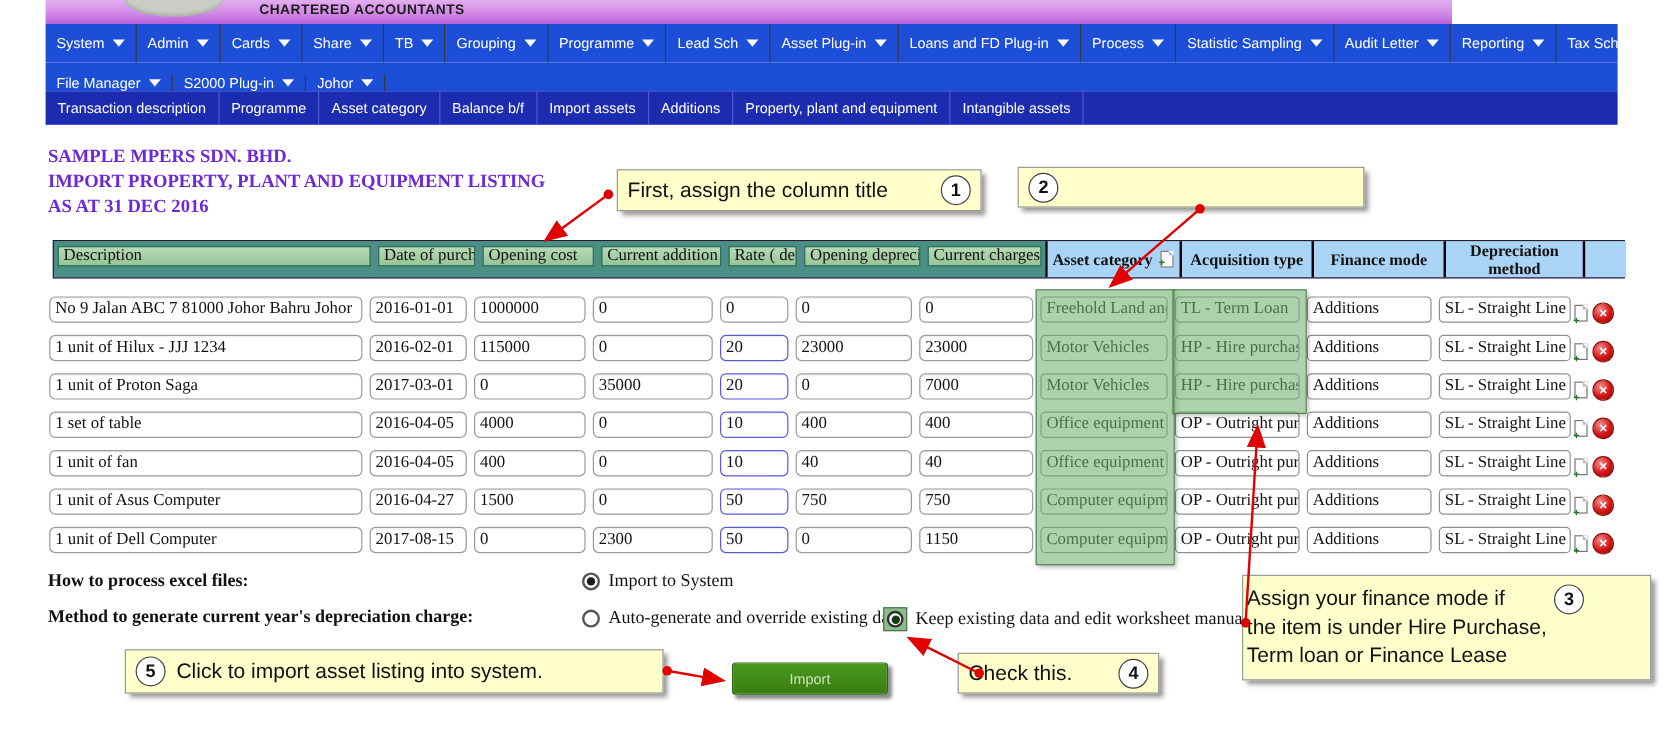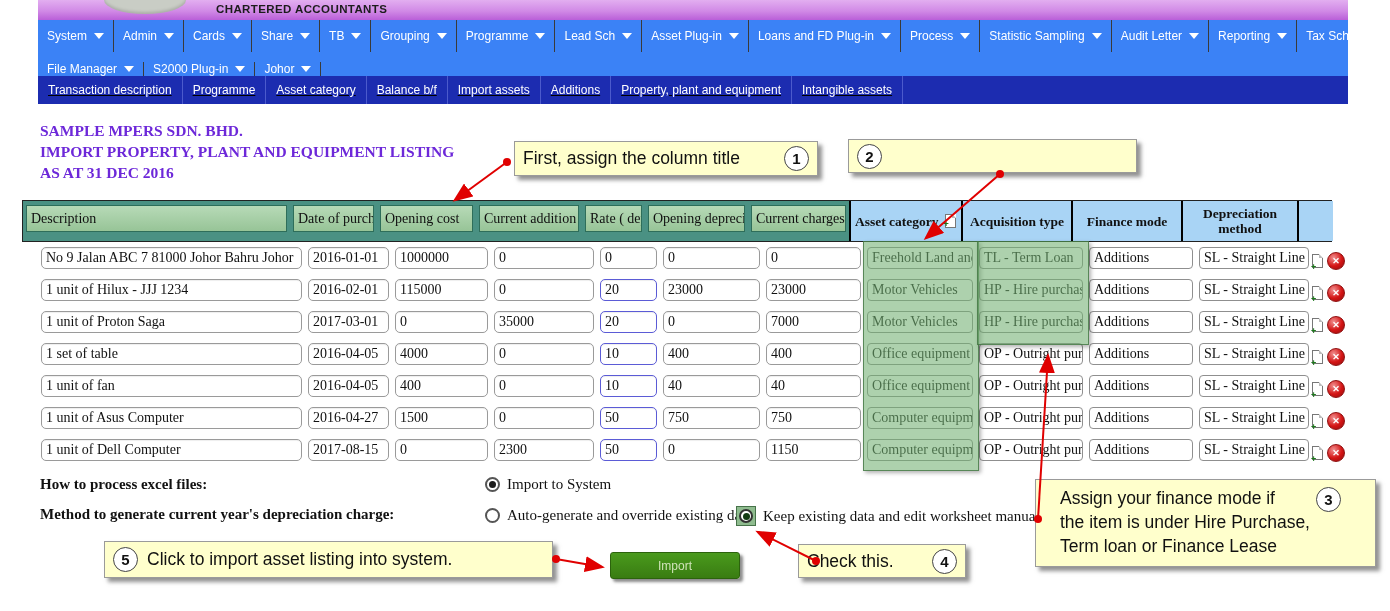--- a/index.html
+++ b/index.html
@@ -1,46 +1,46 @@
 <!DOCTYPE html>
 <html><head>
 <meta charset="utf-8">
 <style>
   html,body{margin:0;padding:0;background:#fff;}
   #screen{position:relative;width:1390px;height:611px;background:#fff;overflow:hidden;
           font-family:"Liberation Sans",sans-serif;}
 
   
-  .pinkbar{position:absolute;left:38px;top:0;width:1310px;height:20px;
+  .pinkbar{position:absolute;left:38px;top:0;width:1172px;height:20px;
            background:linear-gradient(180deg,#e2aef0 0%,#d18ae6 55%,#b95fd8 100%);}
   .logo-ellipse{position:absolute;left:66px;top:-14px;width:82px;height:28px;border-radius:50%;
                 background:#c9cdc5;box-shadow:inset 0 -2px 3px rgba(0,0,0,.15);}
   .brand{position:absolute;left:178px;top:3px;font-size:11.5px;font-weight:600;color:#1c1c1c;
          letter-spacing:.4px;}
 
   
-  .menubar{position:absolute;left:38px;width:1310px;background:#3b82f6;display:flex;align-items:stretch;}
+  .menubar{position:absolute;left:38px;width:1310px;background:#1d4ed8;display:flex;align-items:stretch;}
   .menubar.r1{top:20px;height:32px;}
   .menubar.r2{top:52px;height:24px;align-items:flex-end;}
   .mi{display:flex;align-items:center;color:#fff;font-size:12px;padding:0 9px;
       border-right:1px solid #3a3a3a;cursor:default;white-space:nowrap;}
   .caret{width:0;height:0;border-left:5px solid transparent;border-right:5px solid transparent;
          border-top:6px solid #fff;margin-left:7px;display:inline-block;}
   .navbar{position:absolute;left:38px;top:76px;width:1310px;height:28px;background:#1c2cb0;
-          display:flex;align-items:stretch;text-decoration:underline;}
+          display:flex;align-items:stretch;}
   .tab{display:flex;align-items:center;color:#fff;font-size:12px;padding:0 10px;
        border-right:1px solid #4c5acc;white-space:nowrap;}
 
   
   .title{position:absolute;left:40px;top:120px;color:#6d28d9;font-family:"Liberation Serif",serif;
          font-weight:bold;font-size:15.5px;line-height:21px;}
 
   
   .grid{display:grid;grid-template-columns:267px 87px 99px 106px 63px 103px 101px 112px 110px 110px 116px 36px;}
-  #tablehead{position:absolute;left:22px;top:200px;width:1310px;height:42px;background:#8b5cf6;
+  #tablehead{position:absolute;left:44px;top:200px;width:1310px;height:32px;background:#8b5cf6;
              border:1px solid #222;box-sizing:border-box;}
   .hg{background:#4a9183;position:relative;}
   .hgbox{position:absolute;left:3px;right:3px;top:4px;bottom:9px;
          background:linear-gradient(180deg,#b7dab7,#97c497);border:1px solid #2e6e5a;
          font-family:"Liberation Serif",serif;font-size:14px;color:#101010;
          display:flex;align-items:center;padding:0 4px;overflow:hidden;white-space:nowrap;}
   .hb{background:#a9d4f5;border-left:2px solid #000;display:flex;align-items:center;justify-content:center;
       text-align:center;font-family:"Liberation Serif",serif;font-weight:bold;font-size:13.5px;color:#111;
       line-height:15px;overflow:hidden;}
   .hb.cat{justify-content:flex-start;padding:0 4px;text-align:left;gap:6px;}
@@ -95,21 +95,21 @@
 
   
   .callout{position:absolute;background:#ffffcc;border:1px solid #9a9a9a;
            box-shadow:4px 4px 4px rgba(110,110,110,.75);display:flex;align-items:center;
            font-size:17.5px;color:#111;padding:4px 8px;box-sizing:border-box;z-index:20;}
   .badge{min-width:25px;width:25px;height:25px;border-radius:50%;border:1.5px solid #444;background:#fff;
          display:inline-flex;align-items:center;justify-content:center;font-weight:bold;font-size:15px;
          box-sizing:border-box;}
   #co1{left:514px;top:141px;width:304px;height:35px;justify-content:space-between;}
   #co2{left:848px;top:139px;width:289px;height:34px;justify-content:space-between;}
-  #co3{left:1035px;top:479px;width:341px;height:88px;align-items:flex-start;padding:6px 24px;}
+  #co3{left:1035px;top:479px;width:341px;height:88px;align-items:flex-start;padding:6px 3px;}
   #co3 .c3lines{line-height:24px;}
   #co3 .badge{margin-left:6px;margin-top:1px;}
   #co4{left:798px;top:544px;width:168px;height:34px;justify-content:space-between;}
   #co5{left:104px;top:541px;width:449px;height:37px;gap:9px;}
 
   
   #arrows{position:absolute;left:0;top:0;width:1390px;height:611px;z-index:40;pointer-events:none;}
 </style>
 </head>
 <body>

